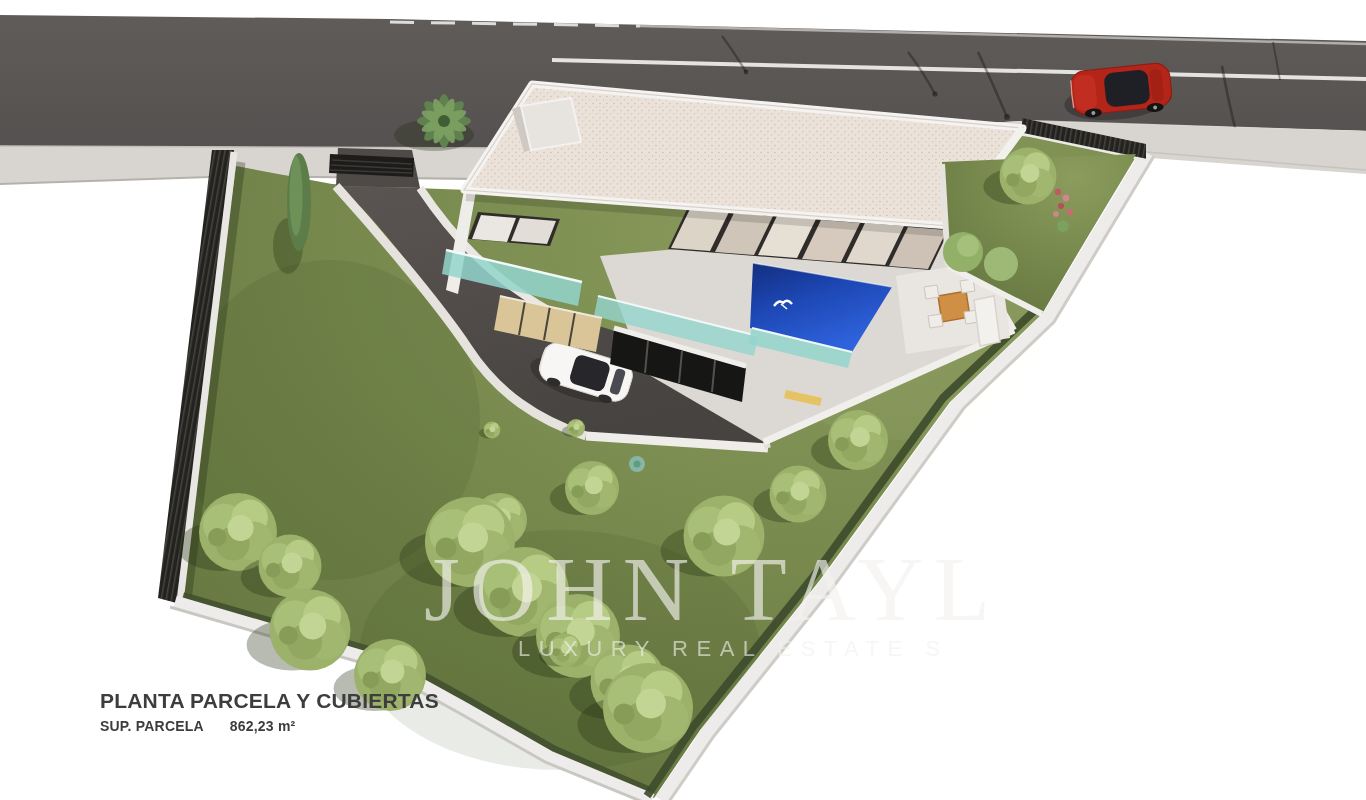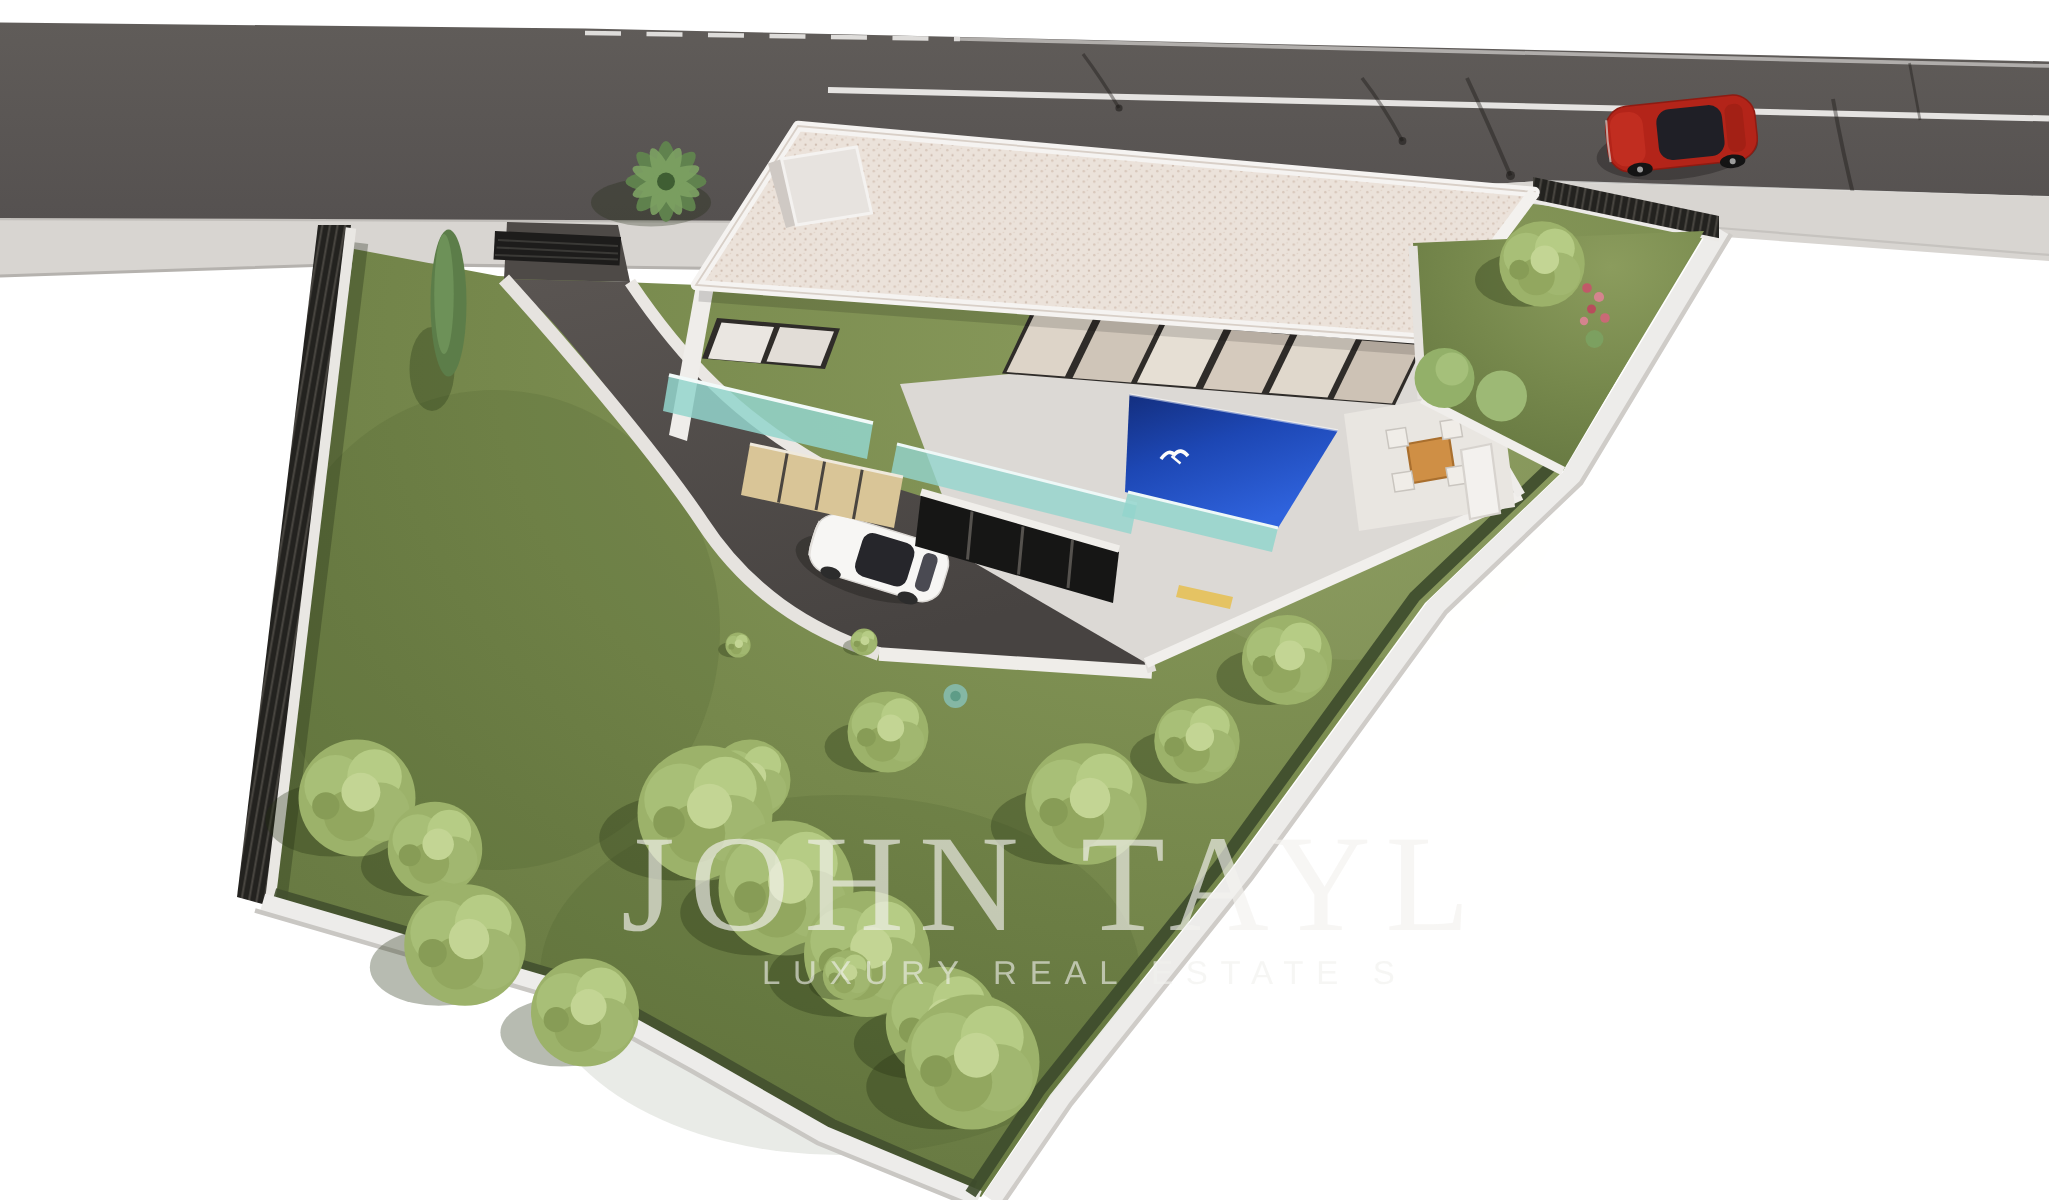--- a/index.html
+++ b/index.html
@@ -1,21 +1,21 @@
 <!DOCTYPE html>
 <html><head>
 <meta charset="utf-8">
 <style>
   html,body{margin:0;padding:0;background:#fff;}
   .canvas{
     position:relative;width:1366px;height:800px;overflow:hidden;
     background:#ffffff;font-family:"Liberation Sans",sans-serif;
   }
   .scene-svg{position:absolute;left:0;top:0;width:1366px;height:800px;display:block;}
-  .watermark{position:absolute;left:414px;top:543px;pointer-events:none;white-space:nowrap;text-align:right;}
+  .watermark{position:absolute;left:424px;top:543px;pointer-events:none;white-space:nowrap;text-align:right;}
   .watermark .brand{
     font-family:"Liberation Serif",serif;font-size:92px;line-height:1;
     letter-spacing:10px;color:rgba(243,242,238,0.66);font-weight:400;
   }
   .watermark .tagline{
     position:absolute;left:94px;top:93px;
     font-family:"Liberation Sans",sans-serif;font-size:22px;font-weight:300;
     letter-spacing:8.5px;color:rgba(241,241,237,0.62);
   }
   .plan-caption{position:absolute;left:100px;top:689px;color:#3d3d3d;}
@@ -316,14 +316,20 @@
       </g>
       <circle r="6" fill="#3f5e33"></circle>
     </g>
   </svg>
 
   <div class="watermark">
     <div class="brand">JOHN TAYL</div>
     <div class="tagline">LUXURY REAL ESTATE S</div>
   </div>
 
+  <div class="plan-caption">
+    <div class="title">PLANTA PARCELA Y CUBIERTAS</div>
+    <div class="area-line">
+      <span>SUP. PARCELA</span><span class="area-value">862,23 m²</span>
+    </div>
+  </div>
 
 </div>
 
 </body></html>

